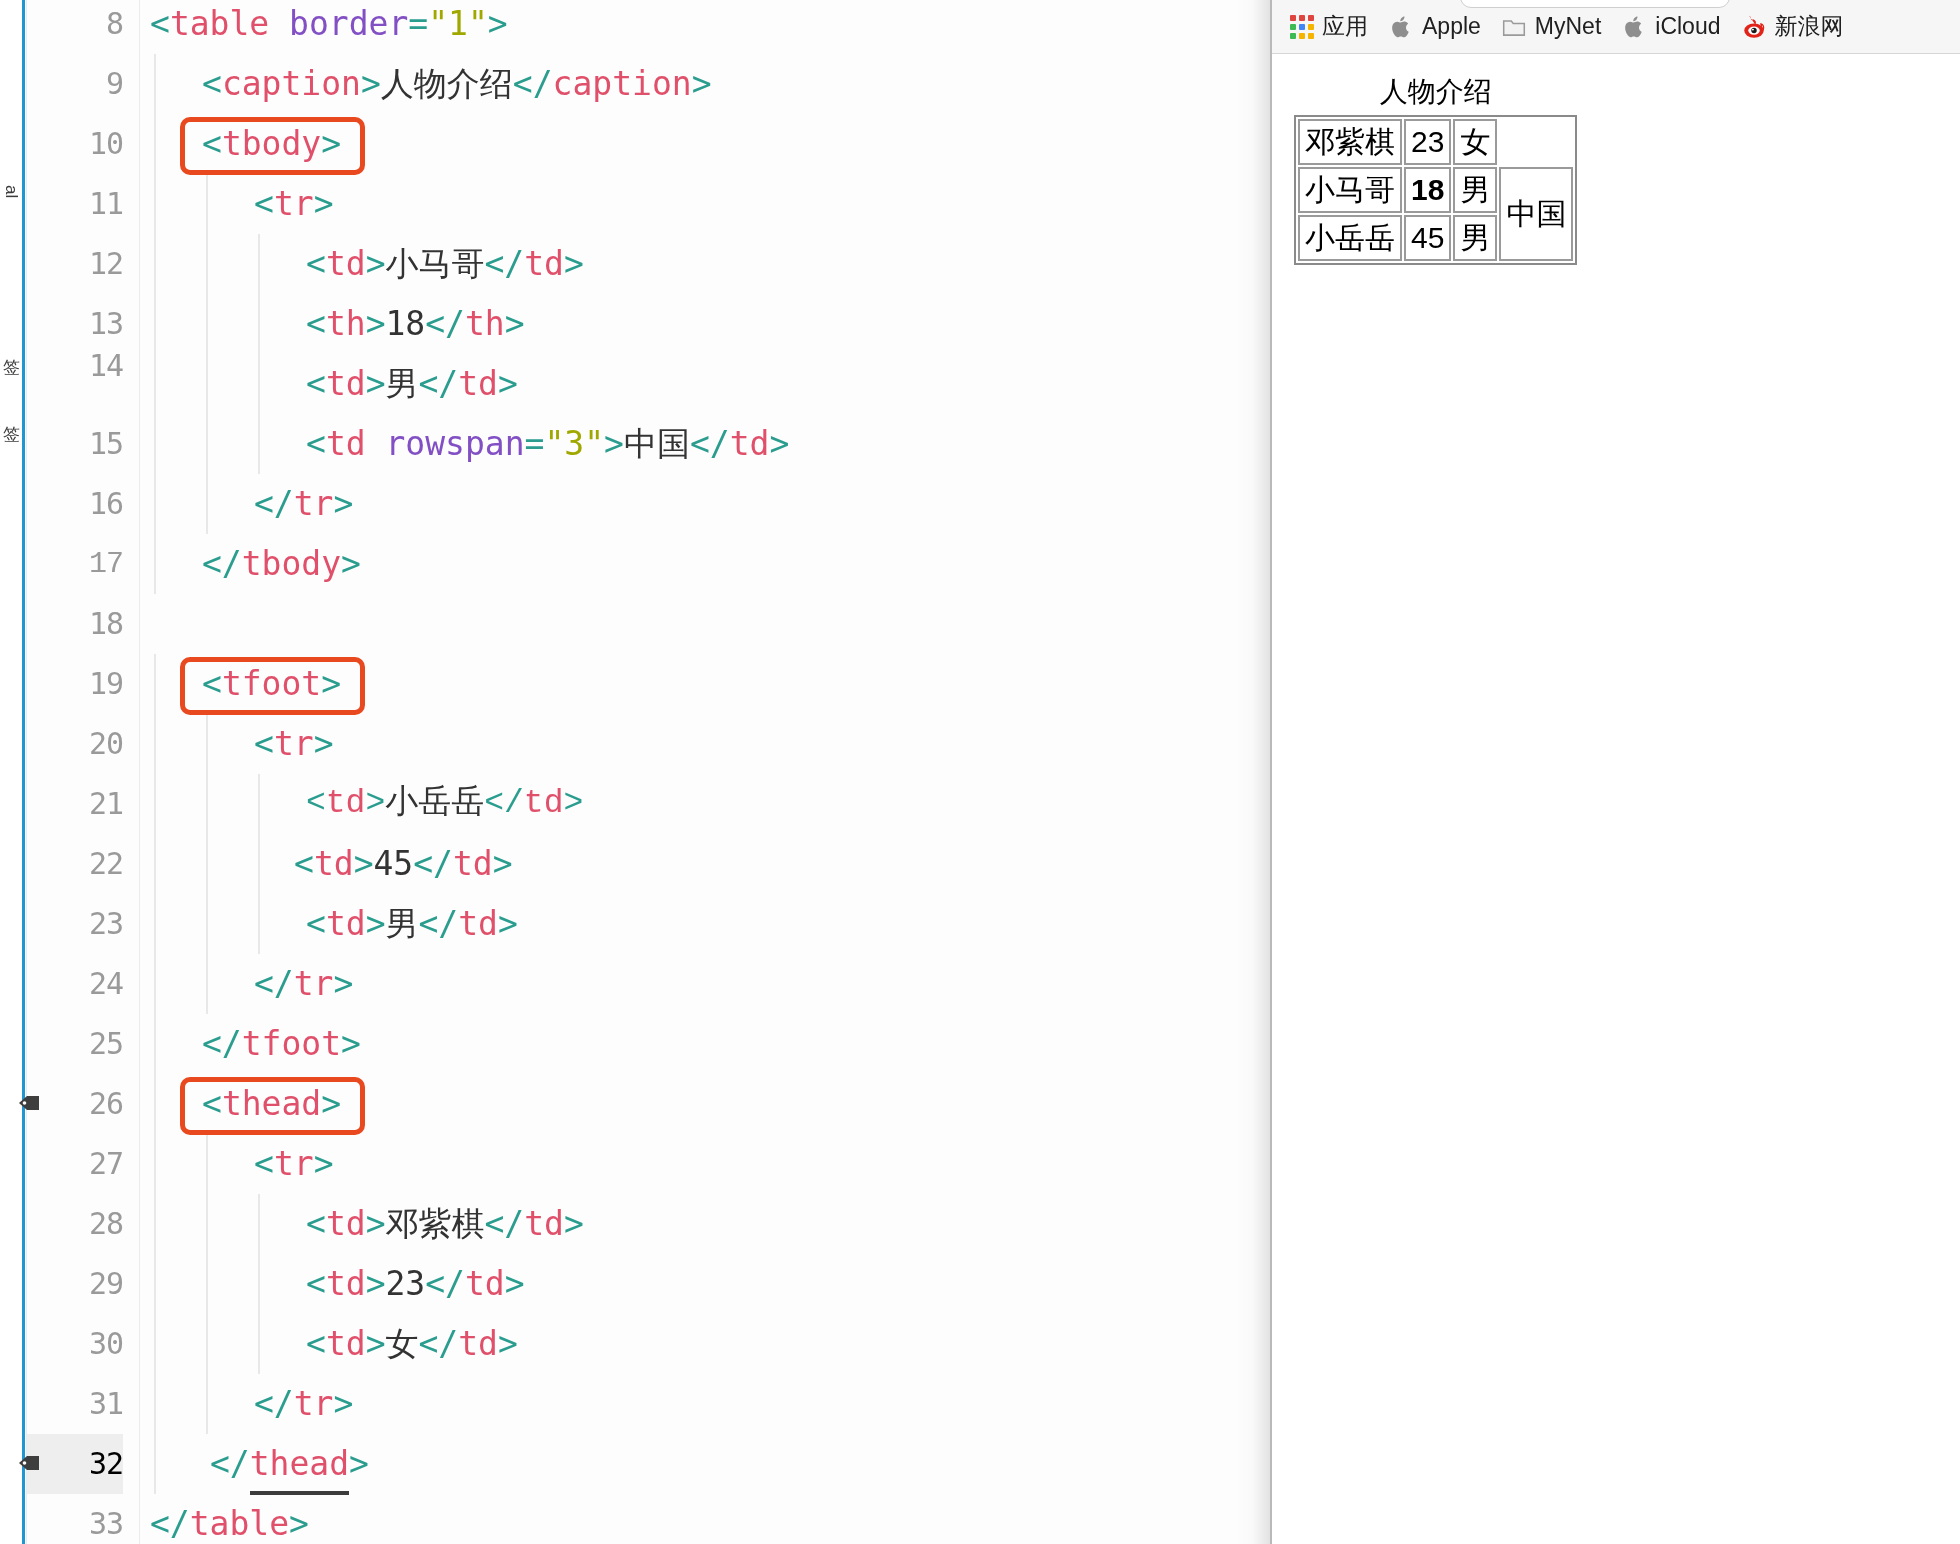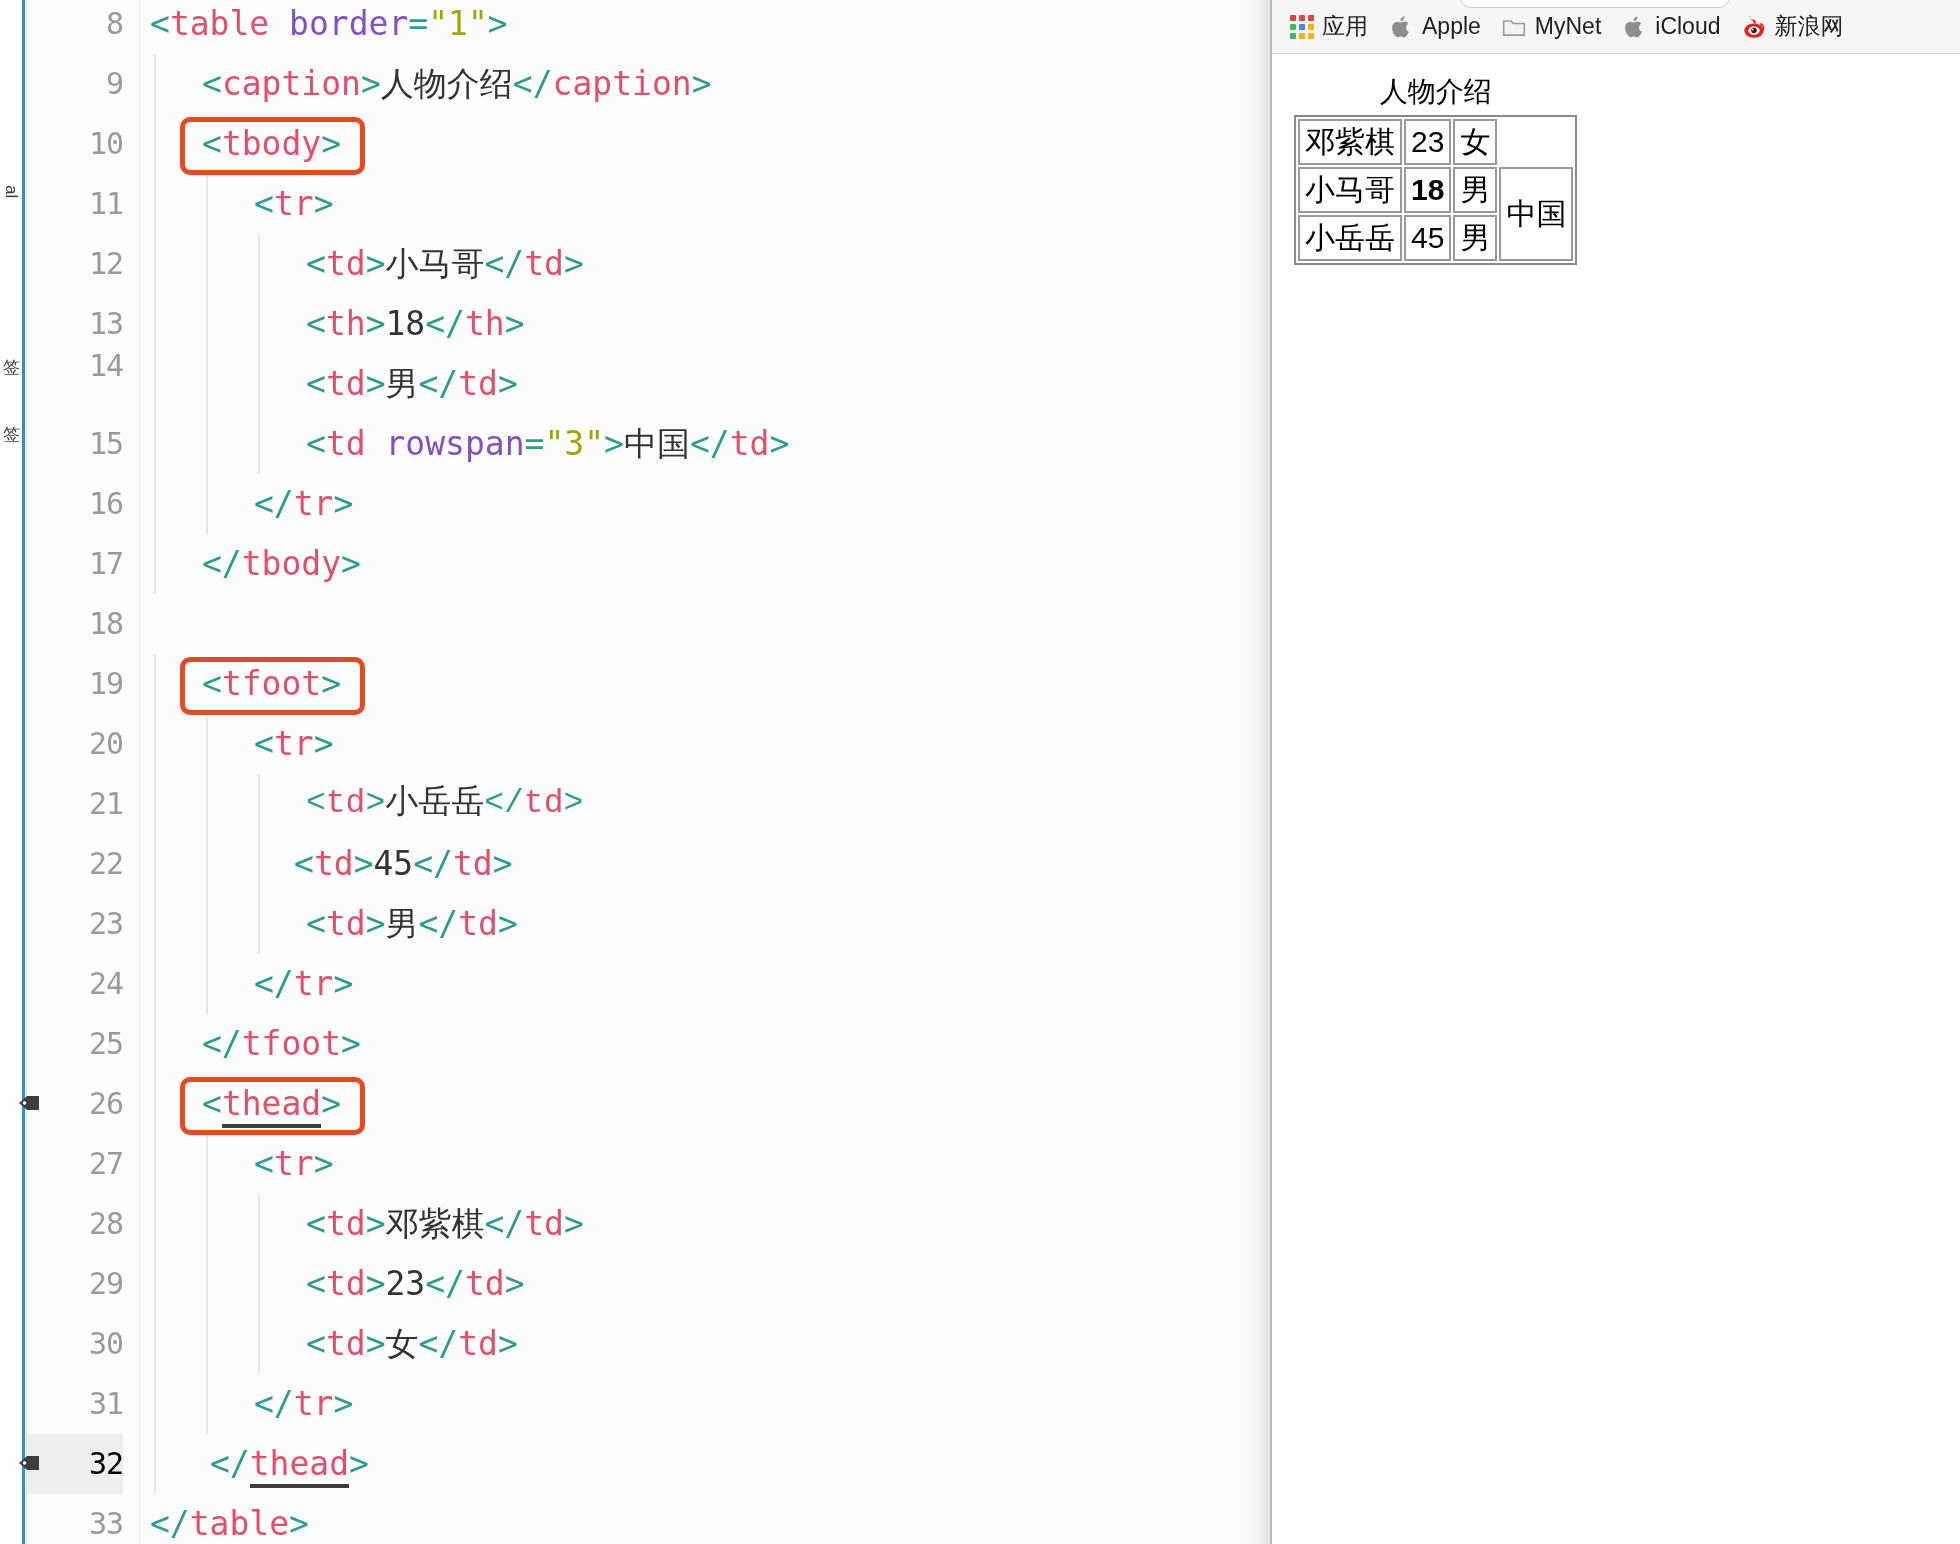--- a/index.html
+++ b/index.html
@@ -104,21 +104,21 @@
     letter-spacing: 0px;
   }
   .ang   { color: #2a9d8f; }     
   .tag   { color: #e0506a; }     
   .attr  { color: #8250c4; }     
   .eq    { color: #2a9d8f; }
   .str   { color: #a0a800; }     
   .txt   { color: #333333; }     
   .num   { color: #333333; }
 
-  .uline { border-bottom: 4px solid #3c3c3c; padding-bottom: 1px; }
+  .uline { border-bottom: 4px solid #3c3c3c; padding-bottom: 8px; }
 
   
   .iguide {
     position: absolute;
     width: 2px;
     background: #e8e8e8;
   }
 
   
   .hl-box {
@@ -331,21 +331,21 @@
     <div id="editor-shadow"></div>
   <div class="gnum" style="top: -6px;">8</div>
       <div class="gnum" style="top: 54px;">9</div>
       <div class="gnum" style="top: 114px;">10</div>
       <div class="gnum" style="top: 174px;">11</div>
       <div class="gnum" style="top: 234px;">12</div>
       <div class="gnum" style="top: 294px;">13</div>
       <div class="gnum" style="top: 336px; text-align: right;">14</div>
       <div class="gnum" style="top: 414px;">15</div>
       <div class="gnum" style="top: 474px;">16</div>
-      <div class="gnum" style="top: 534px;">17</div>
+      <div class="gnum" style="top: 534px; font-family: Liberation Mono, monospace;">17</div>
       <div class="gnum" style="top: 594px;">18</div>
       <div class="gnum" style="top: 654px;">19</div>
       <div class="gnum" style="top: 714px; text-align: right;">20</div>
       <div class="gnum" style="top: 774px;">21</div>
       <div class="gnum" style="top: 834px;">22</div>
       <div class="gnum" style="top: 894px;">23</div>
       <div class="gnum" style="top: 954px;">24</div>
       <div class="gnum" style="top: 1014px;">25</div>
       <div class="gnum" style="top: 1074px;">26</div>
       <div class="tag-icon" style="top: 1093px;">

